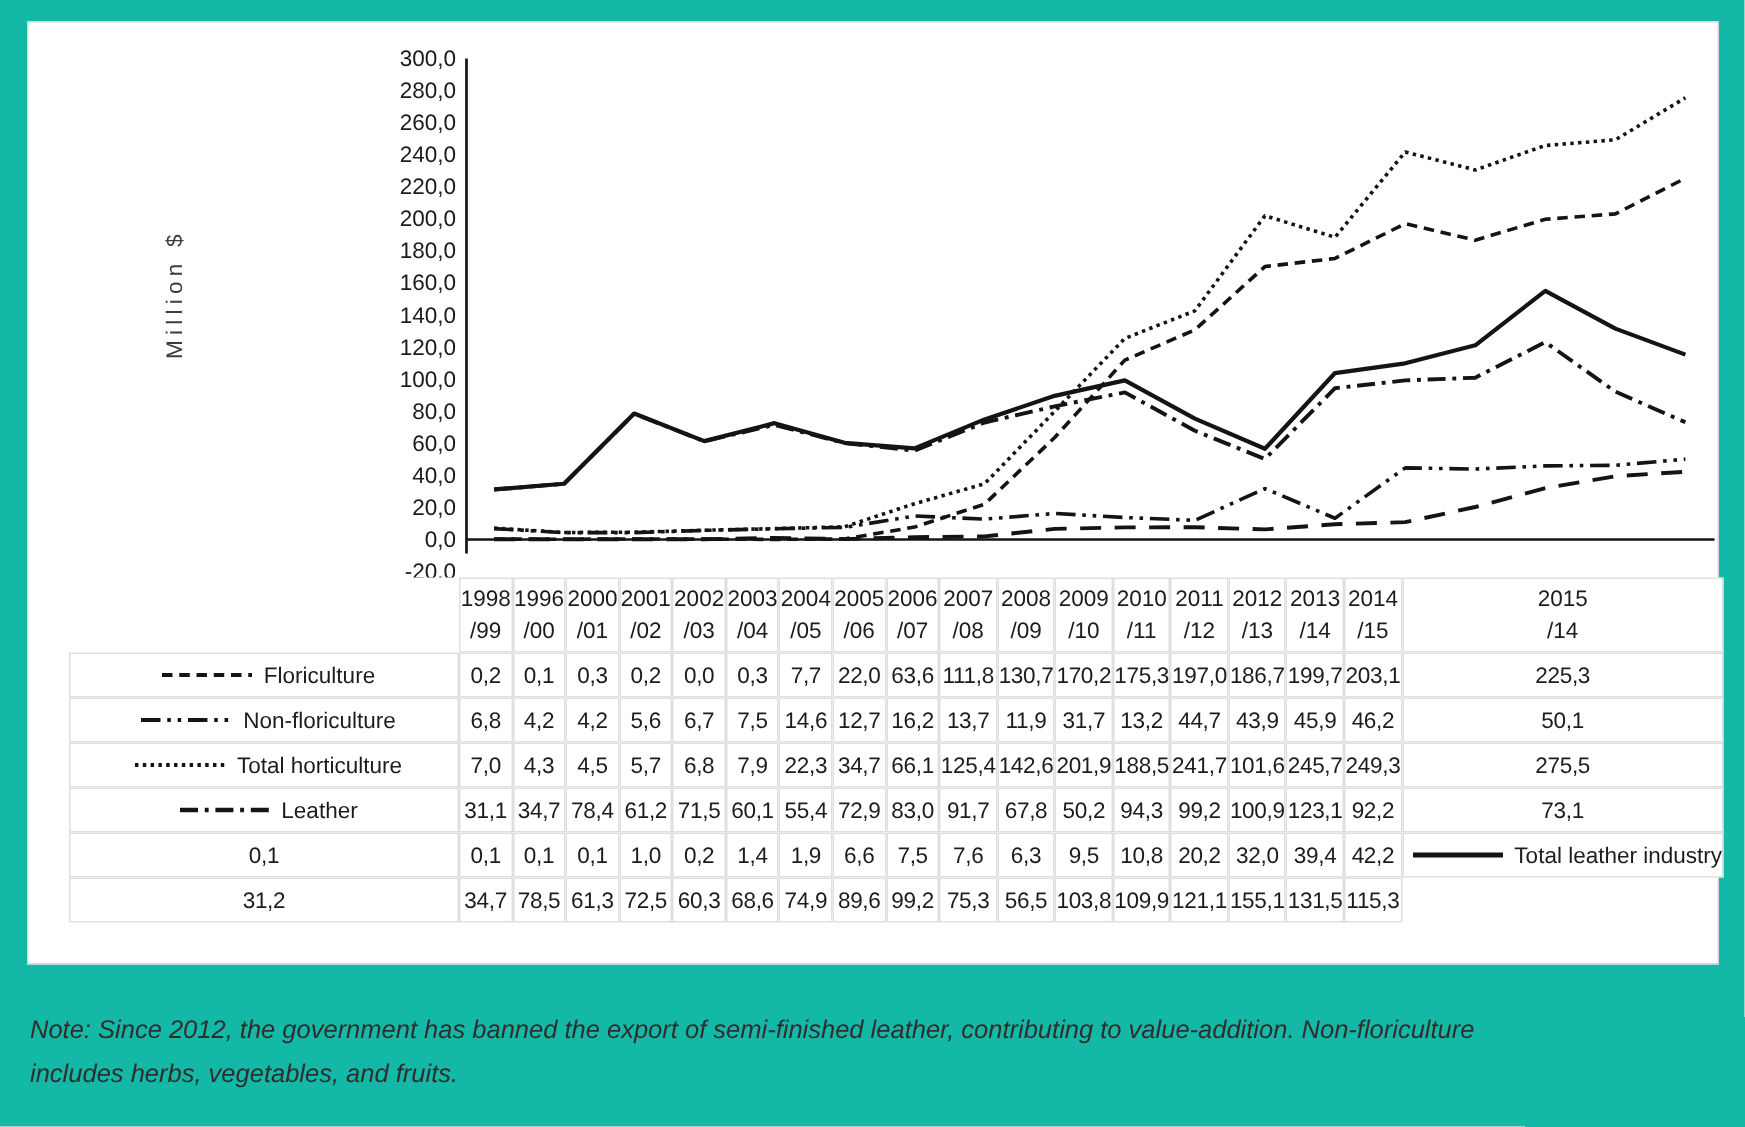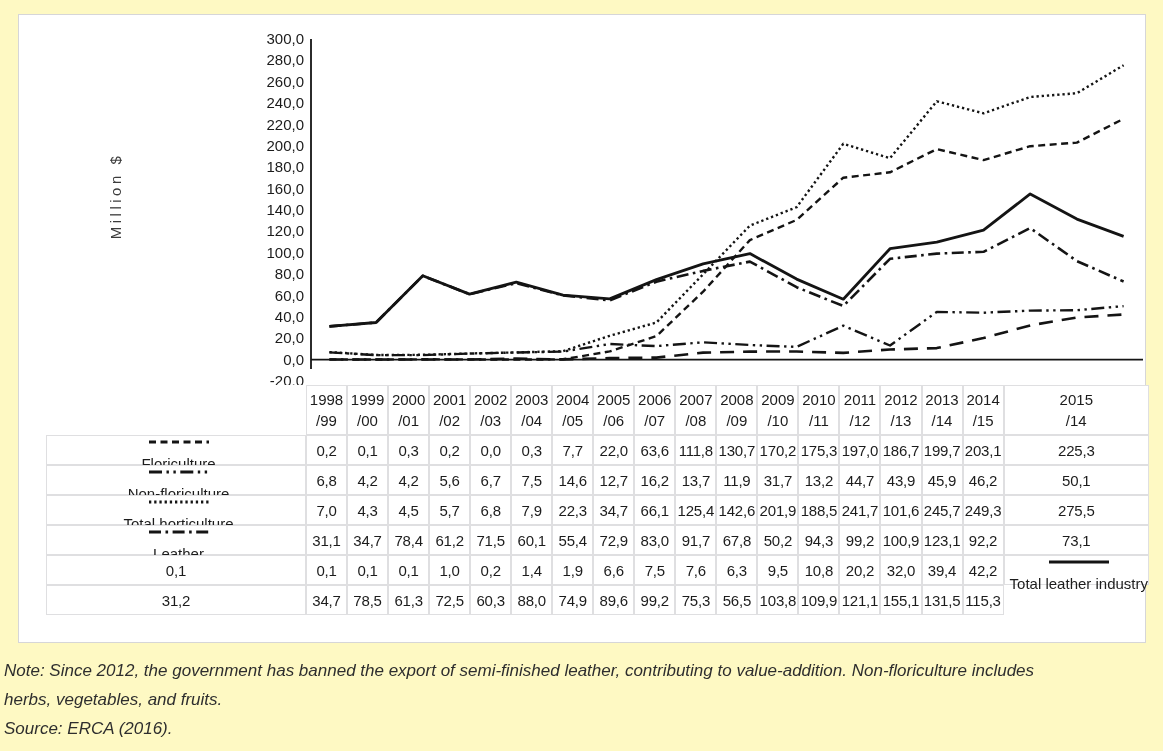--- a/index.html
+++ b/index.html
@@ -1,42 +1,42 @@
 <!DOCTYPE html>
 <html><head>
 <meta charset="utf-8">
 <style>
   html,body{margin:0;padding:0;}
   #page{
-    position:relative;width:1163px;height:751px;background:#fef9c3;
+    position:relative;width:1163px;height:751px;background:#14b8a6;
     font-family:"Liberation Sans",sans-serif;overflow:hidden;color:#1c1c1c;
   }
   .panel{
     position:absolute;left:18px;top:14px;width:1128px;height:629px;
     background:#ffffff;border:1px solid #d6d6d8;box-sizing:border-box;
   }
   #chart-svg{position:absolute;left:0;top:0;}
   #chart-svg text{font-family:"Liberation Sans",sans-serif;}
   #data-table{
     position:absolute;left:27px;top:370px;width:1103px;
     display:grid;grid-template-columns:260px repeat(18,1fr);
     grid-template-rows:50px repeat(6,30px);gap:0;
   }
   .cell{
     background:#ffffff;border:1.5px solid #dfdfe1;box-sizing:border-box;
     display:flex;align-items:center;justify-content:center;
     font-size:15px;letter-spacing:-0.2px;white-space:nowrap;overflow:visible;
   }
   .cell.blank{background:transparent;border-color:transparent;}
   .cell.yr{flex-direction:column;line-height:21px;letter-spacing:0;}
-  .cell.legend{justify-content:space-between;padding-left:5px;gap:7px;letter-spacing:0;flex-direction:column;}
+  .cell.legend{justify-content:center;padding-left:5px;gap:7px;letter-spacing:0;}
   .legend-sample{flex:0 0 auto;}
   .notes{position:absolute;left:4px;top:656px;width:1046px;}
   .notes p{
-    margin:0;font-style:italic;font-size:17px;line-height:29px;color:#2e2e2e;
+    margin:16px;font-style:italic;font-size:17px;line-height:29px;color:#2e2e2e;
   }
 </style>
 </head>
 <body>
 
 <div id="page">
   <div class="panel">
     <svg id="chart-svg" width="1128" height="370" viewBox="0 0 1128 370">
         <text x="285" y="29" text-anchor="end" font-size="15" fill="#1b1b1b">300,0</text>
         <text x="285" y="50.375" text-anchor="end" font-size="15" fill="#1b1b1b">280,0</text>
@@ -65,21 +65,21 @@
         <polyline points="310.4,344.5 357.1,344.5 403.8,344.5 450.5,344.5 497.3,343.6 544.0,344.4 590.7,343.1 637.4,342.6 684.1,337.6 730.9,336.6 777.6,336.5 824.3,337.9 871.0,334.5 917.8,333.1 964.5,323.0 1011.2,310.4 1057.9,302.5 1104.6,299.5" fill="none" stroke="#141414" stroke-width="2.6" stroke-linejoin="round" stroke-dasharray="14 9"></polyline>
         <polyline points="310.4,311.3 357.1,307.5 403.8,260.7 450.5,279.1 497.3,267.1 544.0,280.2 590.7,283.9 637.4,264.6 684.1,248.9 730.9,238.6 777.6,264.1 824.3,284.2 871.0,233.7 917.8,227.2 964.5,215.2 1011.2,178.9 1057.9,204.1 1104.6,221.4" fill="none" stroke="#141414" stroke-width="2.8" stroke-linejoin="round"></polyline>
       </svg>
     <div id="data-table">
         <div class="cell blank"></div>
         <div class="cell yr">
           <div>1998</div>
           <div>/99</div>
         </div>
         <div class="cell yr">
-          <div>1999</div>
+          <div>1996</div>
           <div>/00</div>
         </div>
         <div class="cell yr">
           <div>2000</div>
           <div>/01</div>
         </div>
         <div class="cell yr">
           <div>2001</div>
           <div>/02</div>
         </div>
@@ -258,21 +258,21 @@
             <line x1="1" y1="6" x2="61" y2="6" stroke="#141414" stroke-width="3.1999999999999997"></line>
           </svg>
           <span>Total leather industry</span>
         </div>
         <div class="cell">31,2</div>
         <div class="cell">34,7</div>
         <div class="cell">78,5</div>
         <div class="cell">61,3</div>
         <div class="cell">72,5</div>
         <div class="cell">60,3</div>
-        <div class="cell">88,0</div>
+        <div class="cell">68,6</div>
         <div class="cell">74,9</div>
         <div class="cell">89,6</div>
         <div class="cell">99,2</div>
         <div class="cell">75,3</div>
         <div class="cell">56,5</div>
         <div class="cell">103,8</div>
         <div class="cell">109,9</div>
         <div class="cell">121,1</div>
         <div class="cell">155,1</div>
         <div class="cell">131,5</div>

